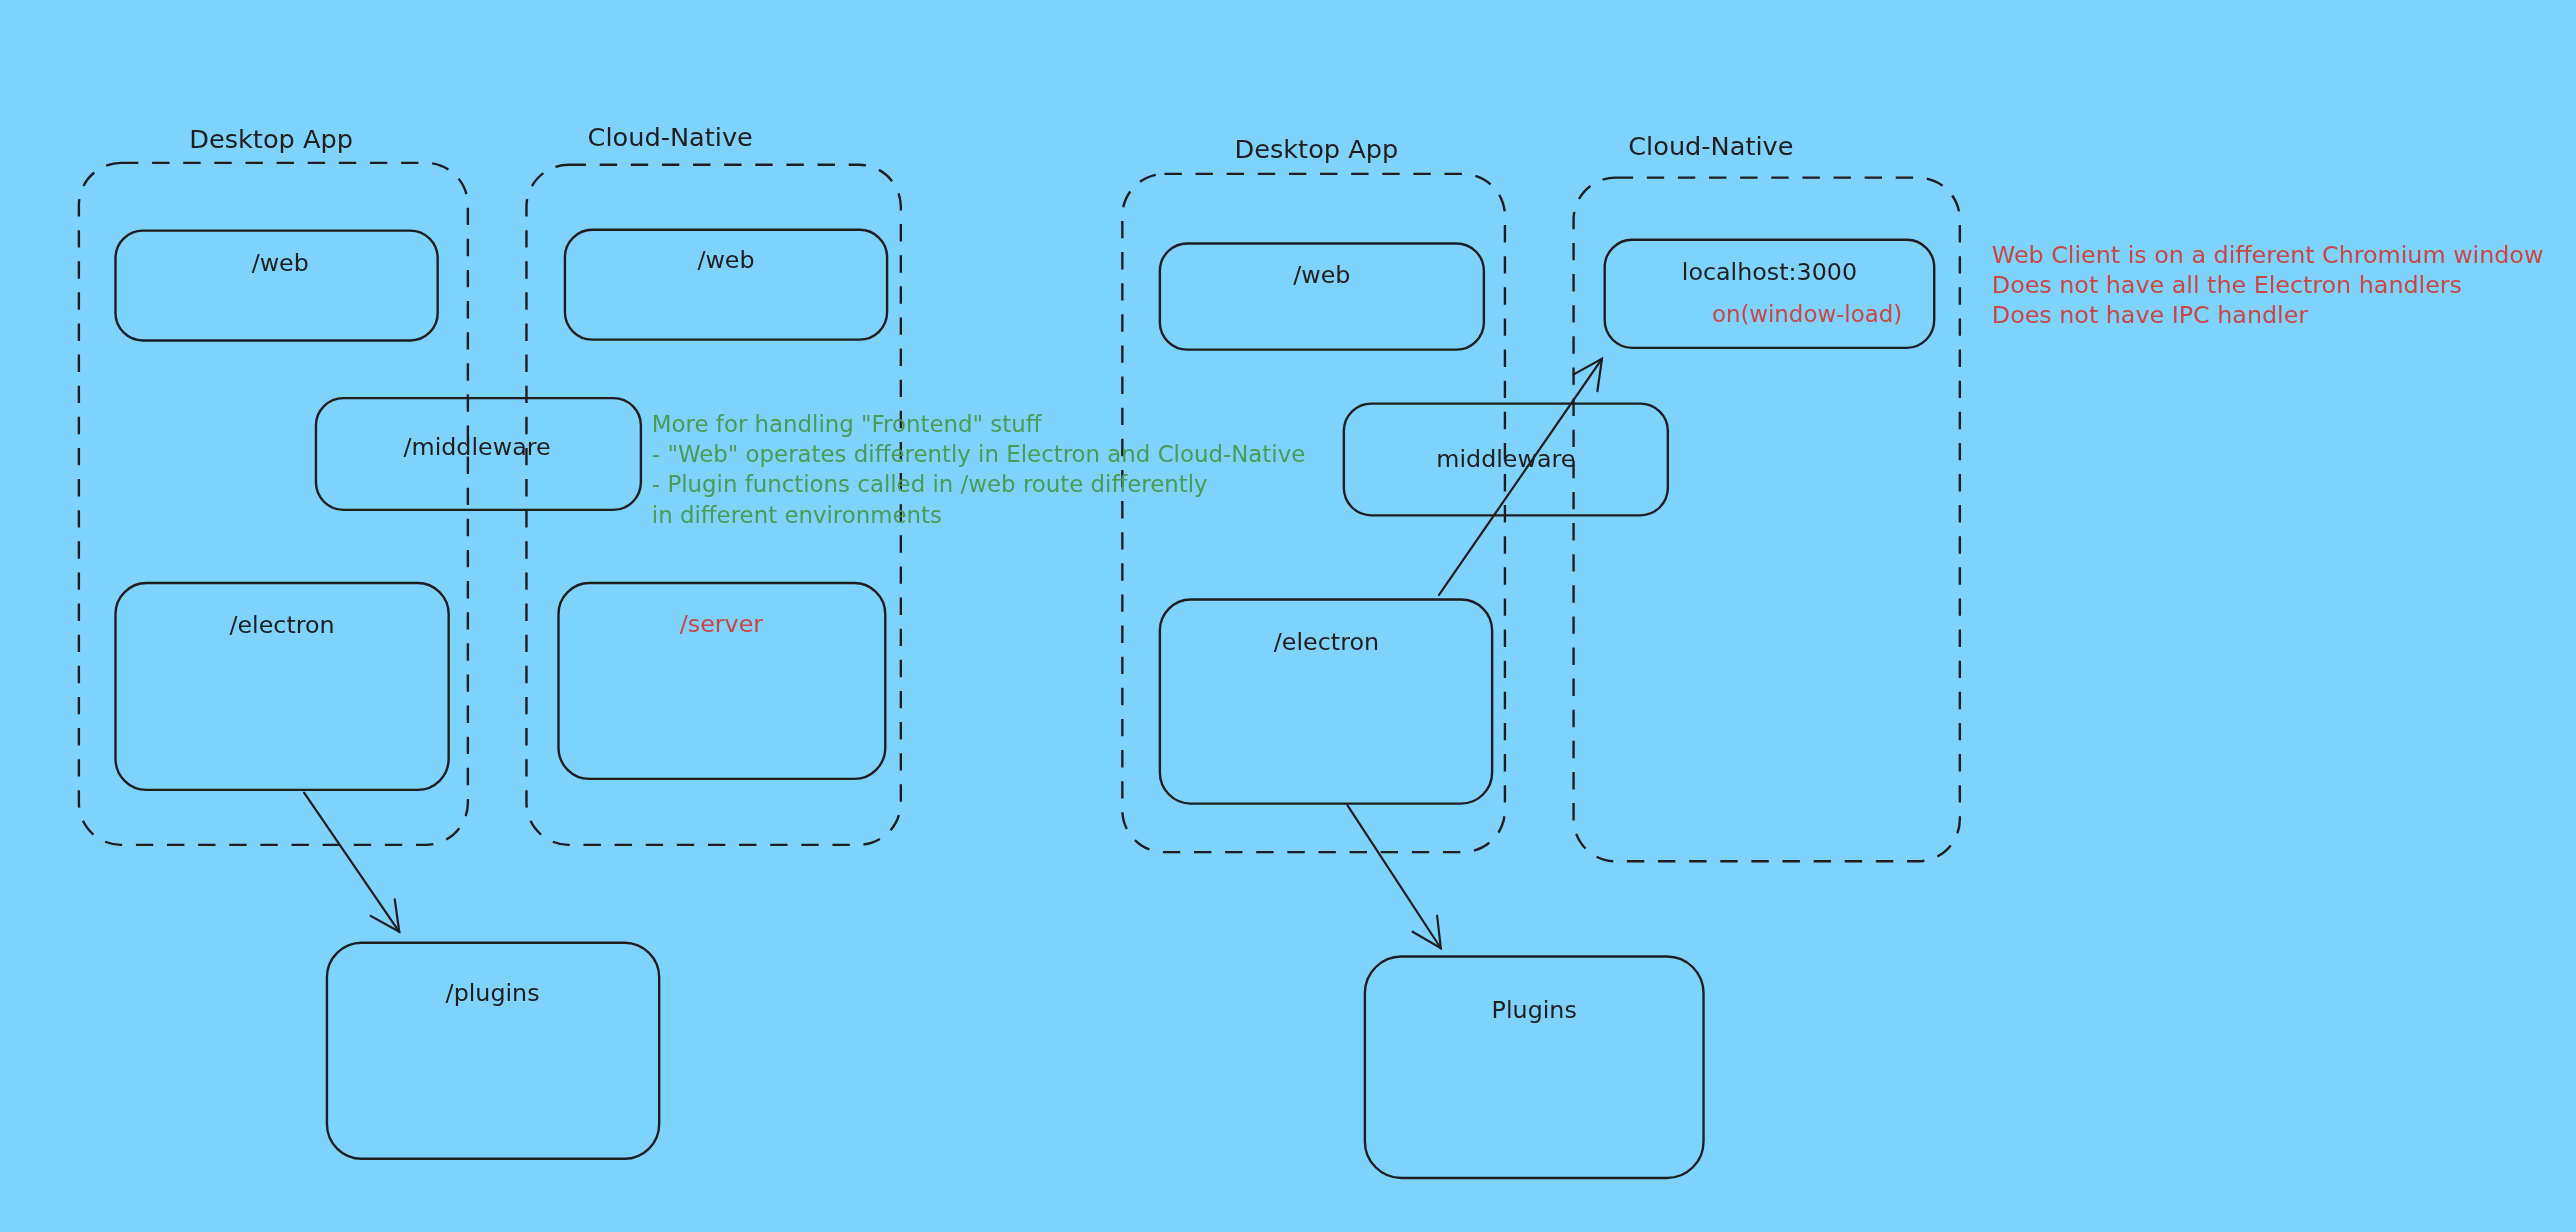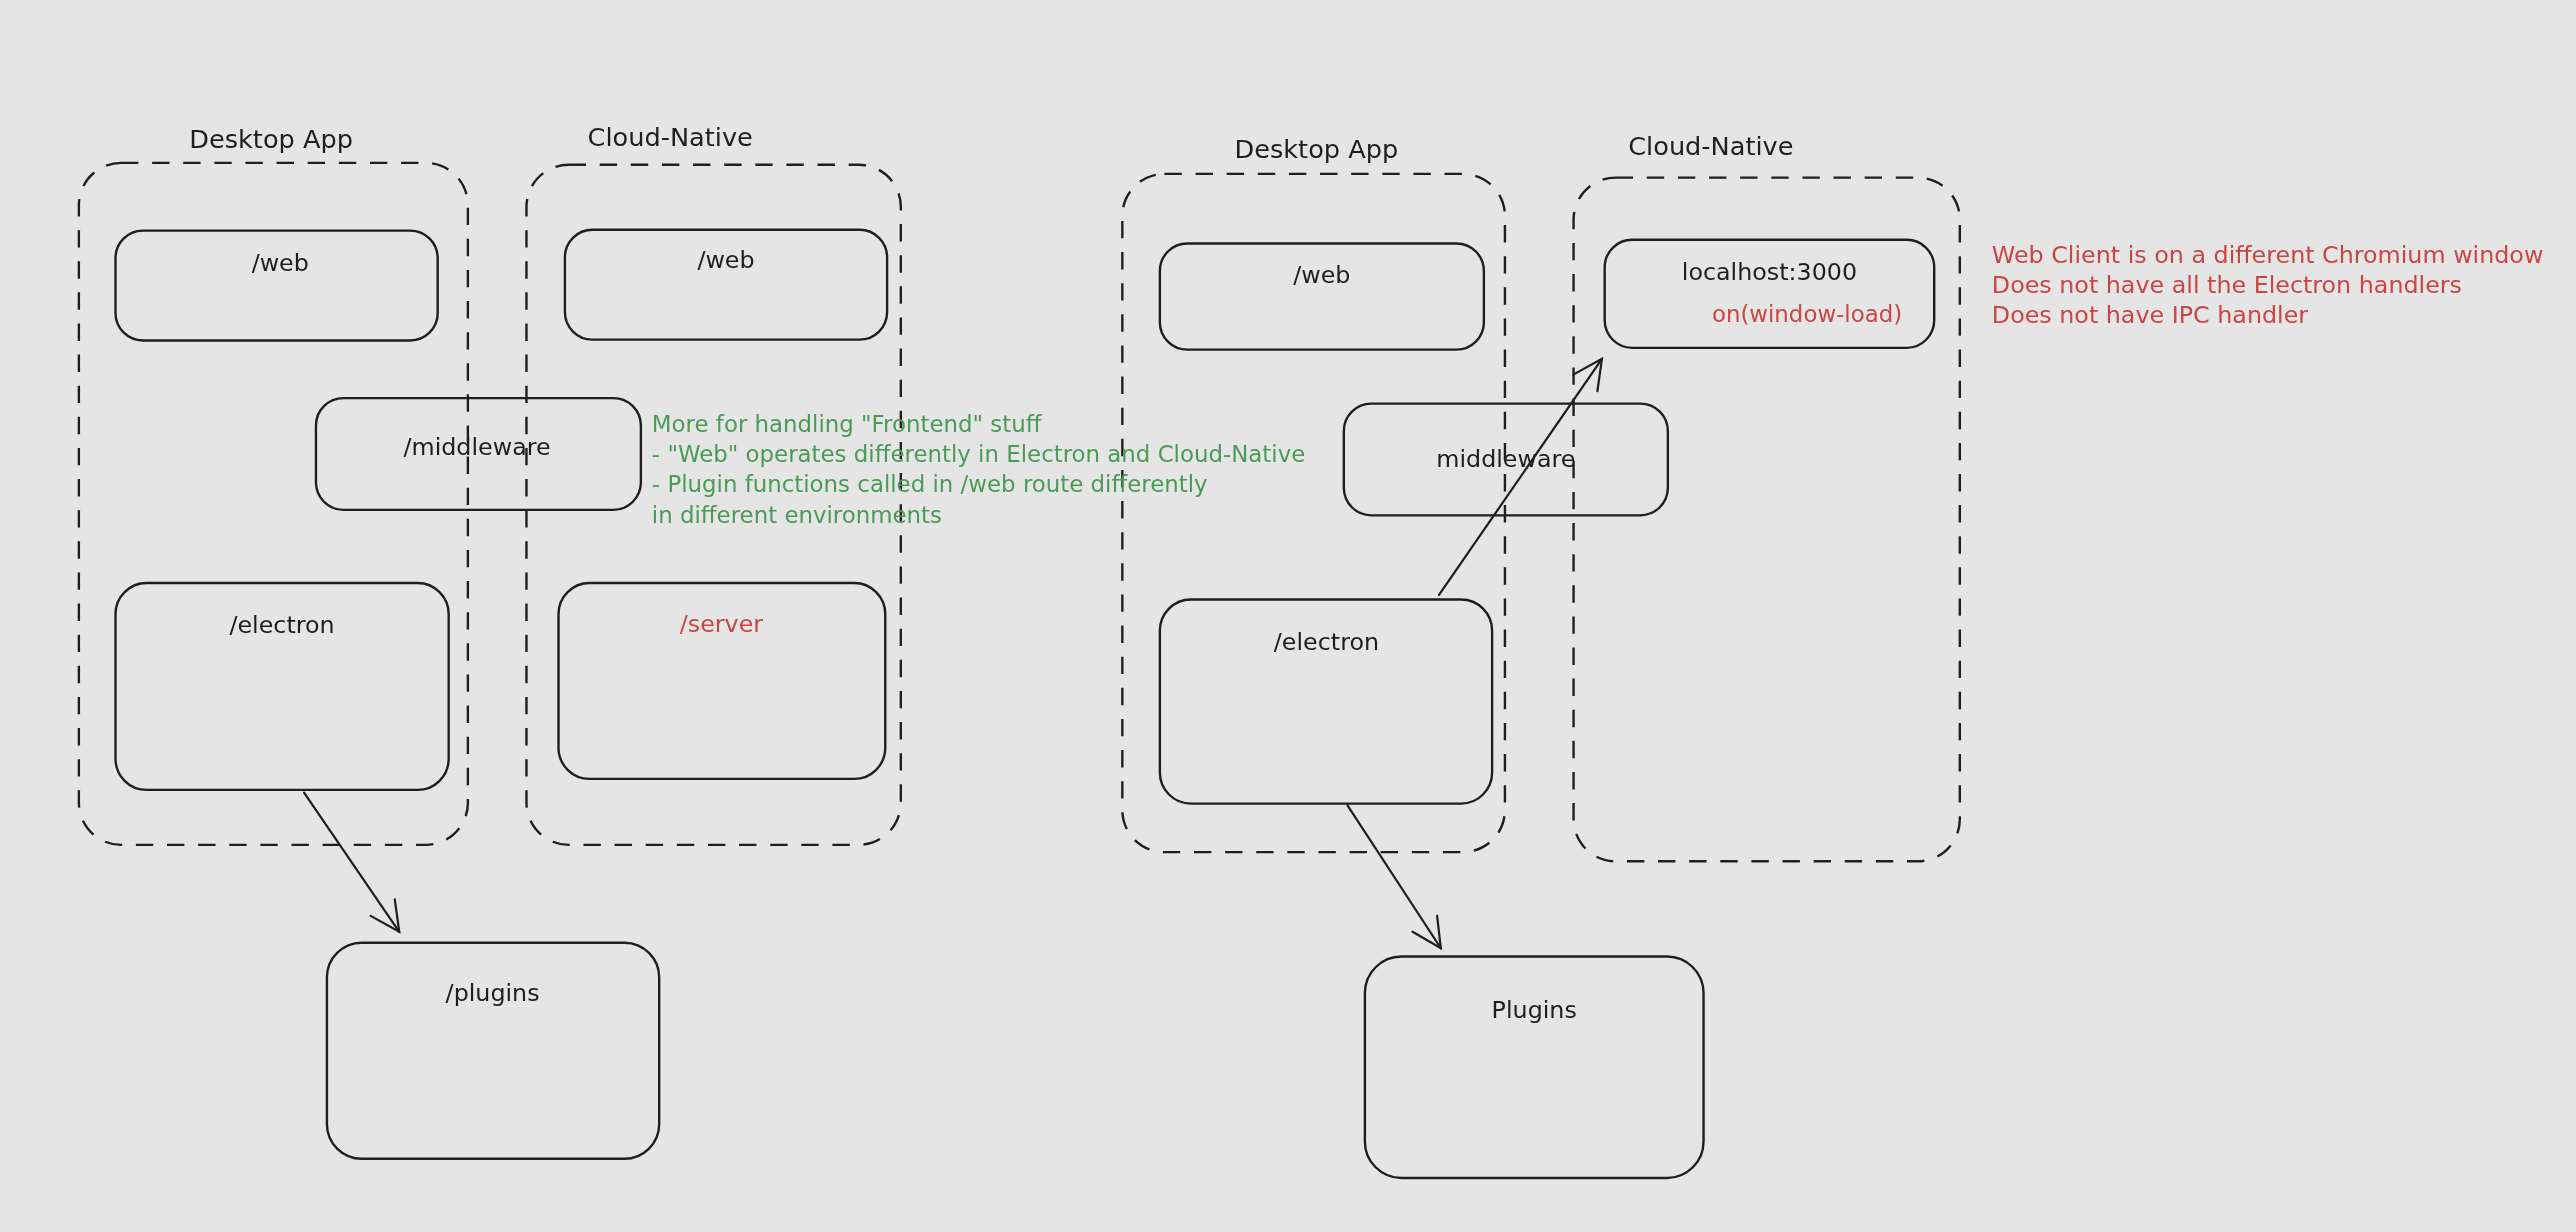--- a/index.html
+++ b/index.html
@@ -7,21 +7,21 @@
     padding: 0;
     background: #ffffff;
     width: 2576px;
     height: 1232px;
     overflow: hidden;
   }
   .canvas-wrap {
     position: relative;
     width: 2576px;
     height: 1232px;
-    background: #e5e5e5;
+    background: #7dd3fc;
   }
   svg text {
     font-family: "DejaVu Sans", sans-serif;
     fill: #1e1e1e;
     user-select: none;
   }
   .container-title { font-size: 28px; text-anchor: middle; }
   .node-label      { font-size: 26px; text-anchor: middle; }
   .node-label-red  { font-size: 26px; text-anchor: middle; fill: #cb4642; }
   .sub-label-red   { font-size: 25px; text-anchor: end;    fill: #cb4642; }

